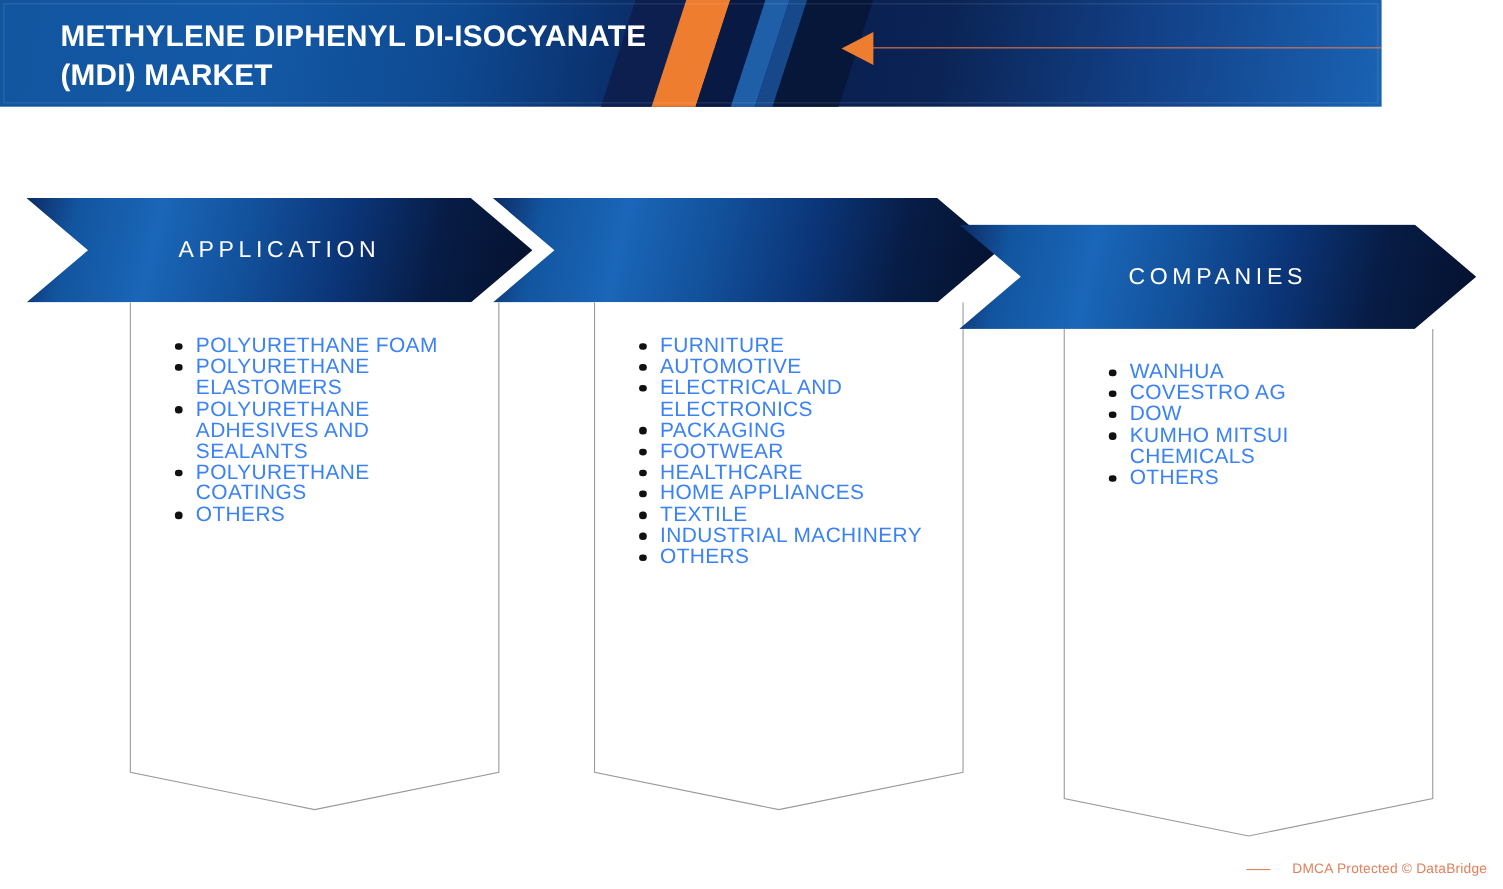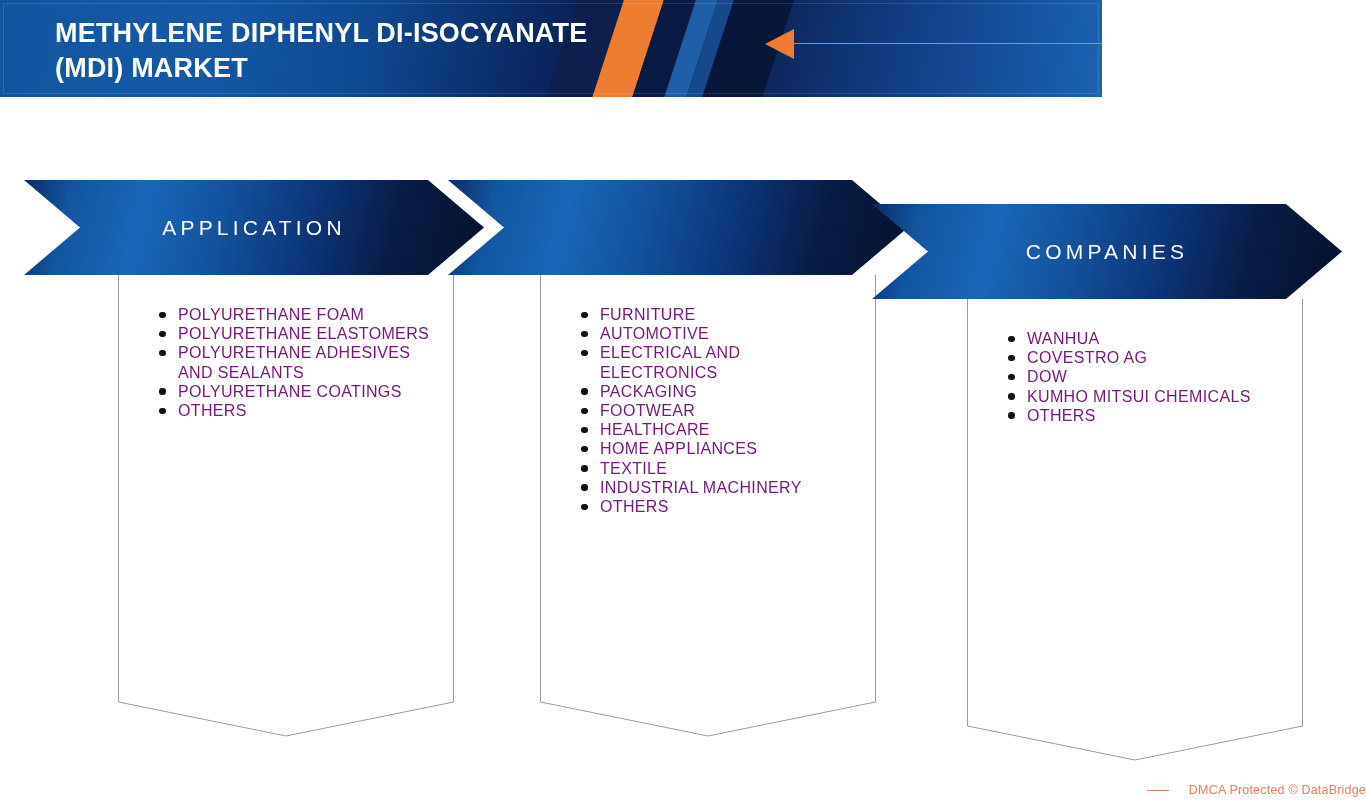--- a/index.html
+++ b/index.html
@@ -14,21 +14,21 @@
     overflow: hidden;
     font-family: "Liberation Sans", sans-serif;
     -webkit-font-smoothing: antialiased;
   }
 
   
   .header {
     position: absolute;
     left: 0;
     top: 0;
-    width: 1102px;
+    width: 1256px;
     height: 97px;
     overflow: hidden;
     background: linear-gradient(100deg, #12559f 0%, #1459a6 18%, #0e4a92 33%, #0a2d68 46%, #081d4e 55%, #0b2455 68%, #123f85 82%, #1a63b4 100%);
   }
   .header-inner-border {
     position: absolute;
     left: 3px;
     top: 3px;
     right: 3px;
     bottom: 3px;
@@ -156,22 +156,22 @@
     top: 30px;
     width: 275px;
     list-style: none;
     margin: 0;
     padding: 0;
   }
   .bullets li {
     position: relative;
     padding-left: 19px;
     margin: 0 0 0 0;
-    color: #701a75;
-    font-size: 16px;
+    color: #3b82f6;
+    font-size: 19px;
     line-height: 19.2px;
     letter-spacing: 0.35px;
     text-transform: uppercase;
   }
   .bullets li::before {
     content: "";
     position: absolute;
     left: 0;
     top: 6.5px;
     width: 6.5px;
@@ -182,21 +182,21 @@
 
   
   .footer {
     position: absolute;
     right: 0;
     bottom: 8px;
     height: 20px;
     display: flex;
     align-items: center;
     gap: 20px;
-    padding-right: 0;
+    padding-right: 14px;
   }
   .footer-dash {
     width: 22px;
     height: 1px;
     background: #e0825f;
   }
   .footer-text {
     color: #e0825f;
     font-size: 12.5px;
     letter-spacing: 0.2px;

